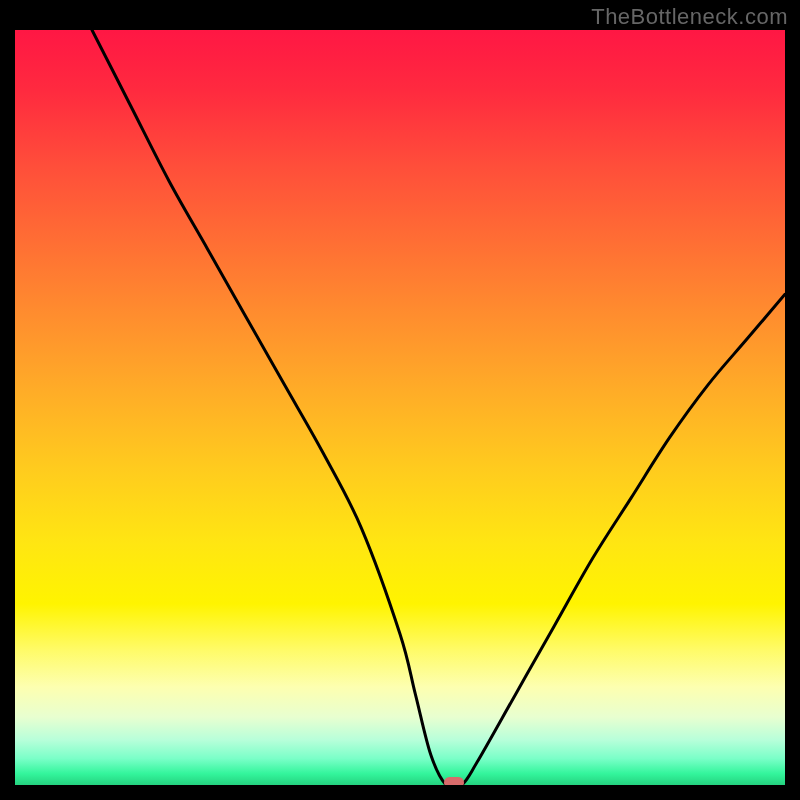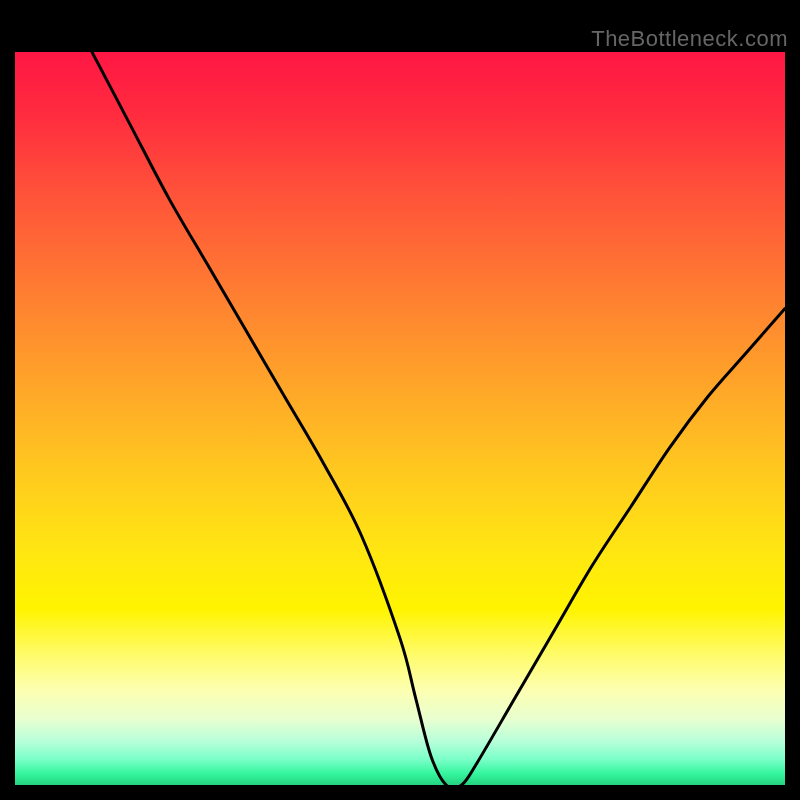--- a/index.html
+++ b/index.html
@@ -9,21 +9,20 @@
     height: 800px;
     background: #000;
     font-family: Arial, sans-serif;
     position: relative;
     overflow: hidden;
   }
   .frame {
     position: absolute;
     inset: 0;
     background: #000;
-    margin-top: 22px;
   }
   .watermark {
     position: absolute;
     top: 4px;
     right: 12px;
     color: #666;
     font-size: 22px;
     font-weight: 500;
     letter-spacing: 0.5px;
     z-index: 20;

